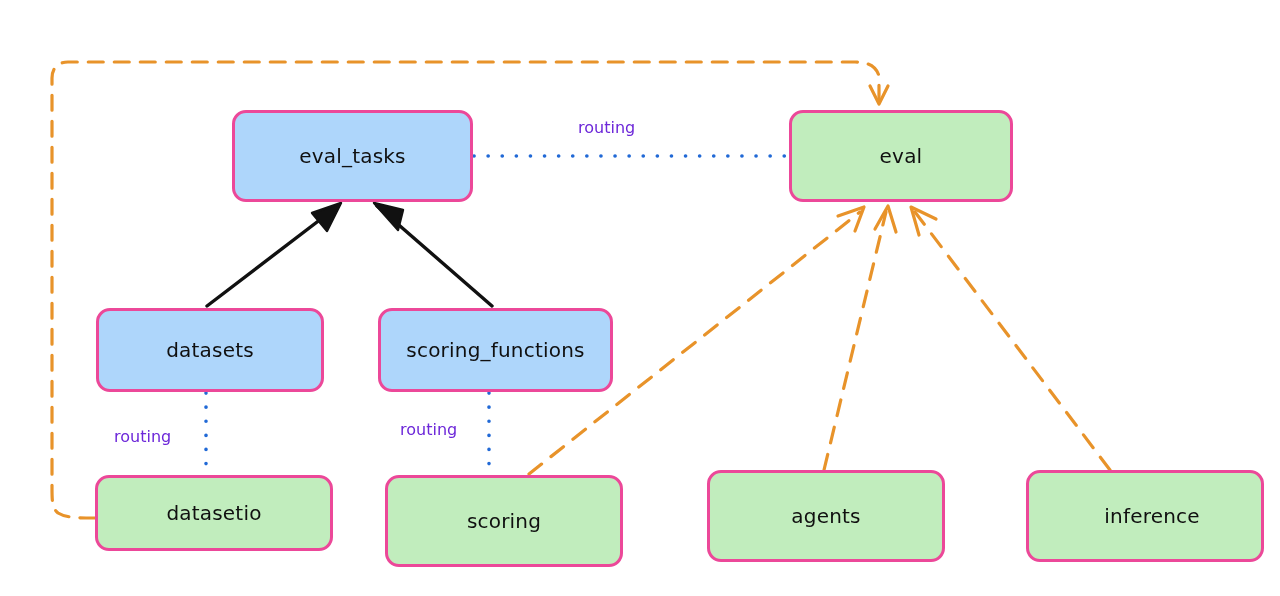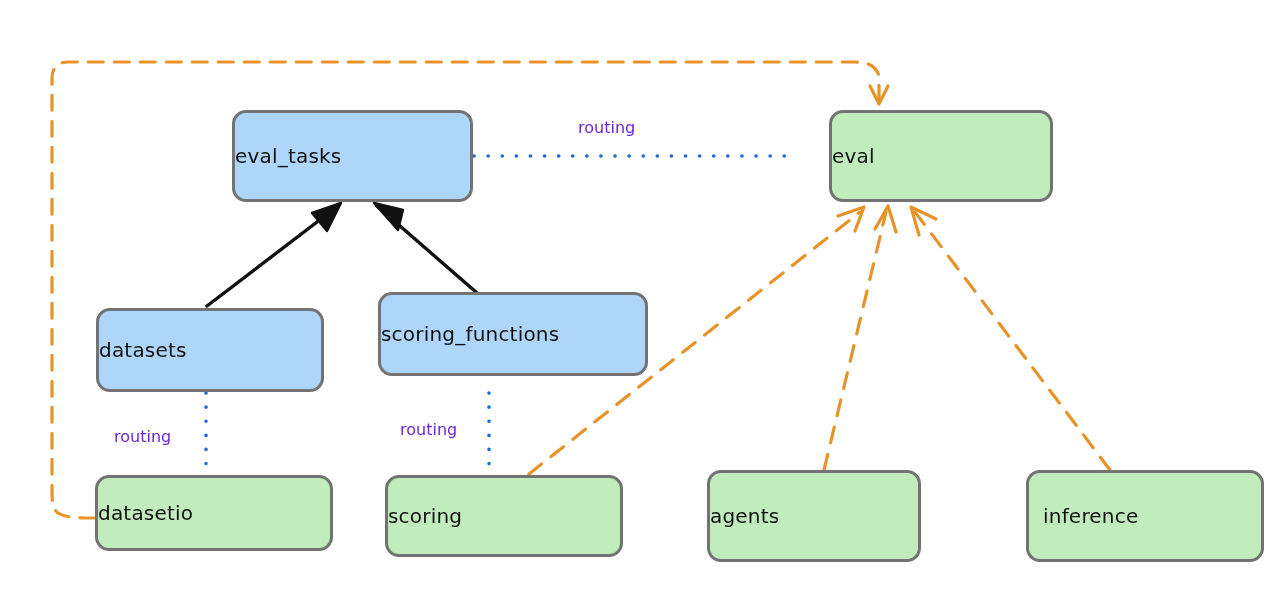--- a/index.html
+++ b/index.html
@@ -25,23 +25,23 @@
     top: 0;
     width: 1280px;
     height: 596px;
     overflow: visible;
   }
   .node {
     position: absolute;
     box-sizing: border-box;
     display: flex;
     align-items: center;
-    justify-content: flex-start;
+    justify-content: center;
     border-radius: 14px;
-    border: 3px solid #737373;
+    border: 3px solid #ec4899;
     font-size: 20px;
     color: #101010;
     letter-spacing: 0.2px;
     user-select: none;
   }
   .node.blue  { background: #aed6fb; }
   .node.green { background: #c1edbd; }
   .node-label {
     pointer-events: none;
     white-space: nowrap;
@@ -103,41 +103,41 @@
 
     <g>
       <path d="M 489 393 L 489 474" fill="none" stroke="#2169d6" stroke-width="3.6" stroke-linecap="round" stroke-dasharray="0.1 14"></path>
     </g>
   </svg>
 
   <div class="node blue" style="left:232px; top:110px; width:241px; height:92px;">
     <span class="node-label">eval_tasks</span>
   </div>
 
-  <div class="node green" style="left:789px; top:110px; width:224px; height:92px;margin-left:40px;">
+  <div class="node green" style="left:789px; top:110px; width:224px; height:92px;">
     <span class="node-label">eval</span>
   </div>
 
   <div class="node blue" style="left:96px; top:308px; width:228px; height:84px;">
     <span class="node-label">datasets</span>
   </div>
 
-  <div class="node blue" style="left:378px; top:292px; width:270px; height:84px;">
+  <div class="node blue" style="left:378px; top:308px; width:235px; height:84px;">
     <span class="node-label">scoring_functions</span>
   </div>
 
   <div class="node green" style="left:95px; top:475px; width:238px; height:76px;">
     <span class="node-label">datasetio</span>
   </div>
 
-  <div class="node green" style="left:385px; top:475px; width:238px; height:82px;">
+  <div class="node green" style="left:385px; top:475px; width:238px; height:92px;">
     <span class="node-label">scoring</span>
   </div>
 
-  <div class="node green" style="left:707px; top:470px; width:214px; height:92px;">
+  <div class="node green" style="left:707px; top:470px; width:238px; height:92px;">
     <span class="node-label">agents</span>
   </div>
 
   <div class="node green" style="left:1026px; top:470px; width:238px; height:92px;padding-left:14px;">
     <span class="node-label">inference</span>
   </div>
 
   <div class="edge-label" style="left:578px; top:118px;">routing</div>
 
   <div class="edge-label" style="left:114px; top:427px;">routing</div>

